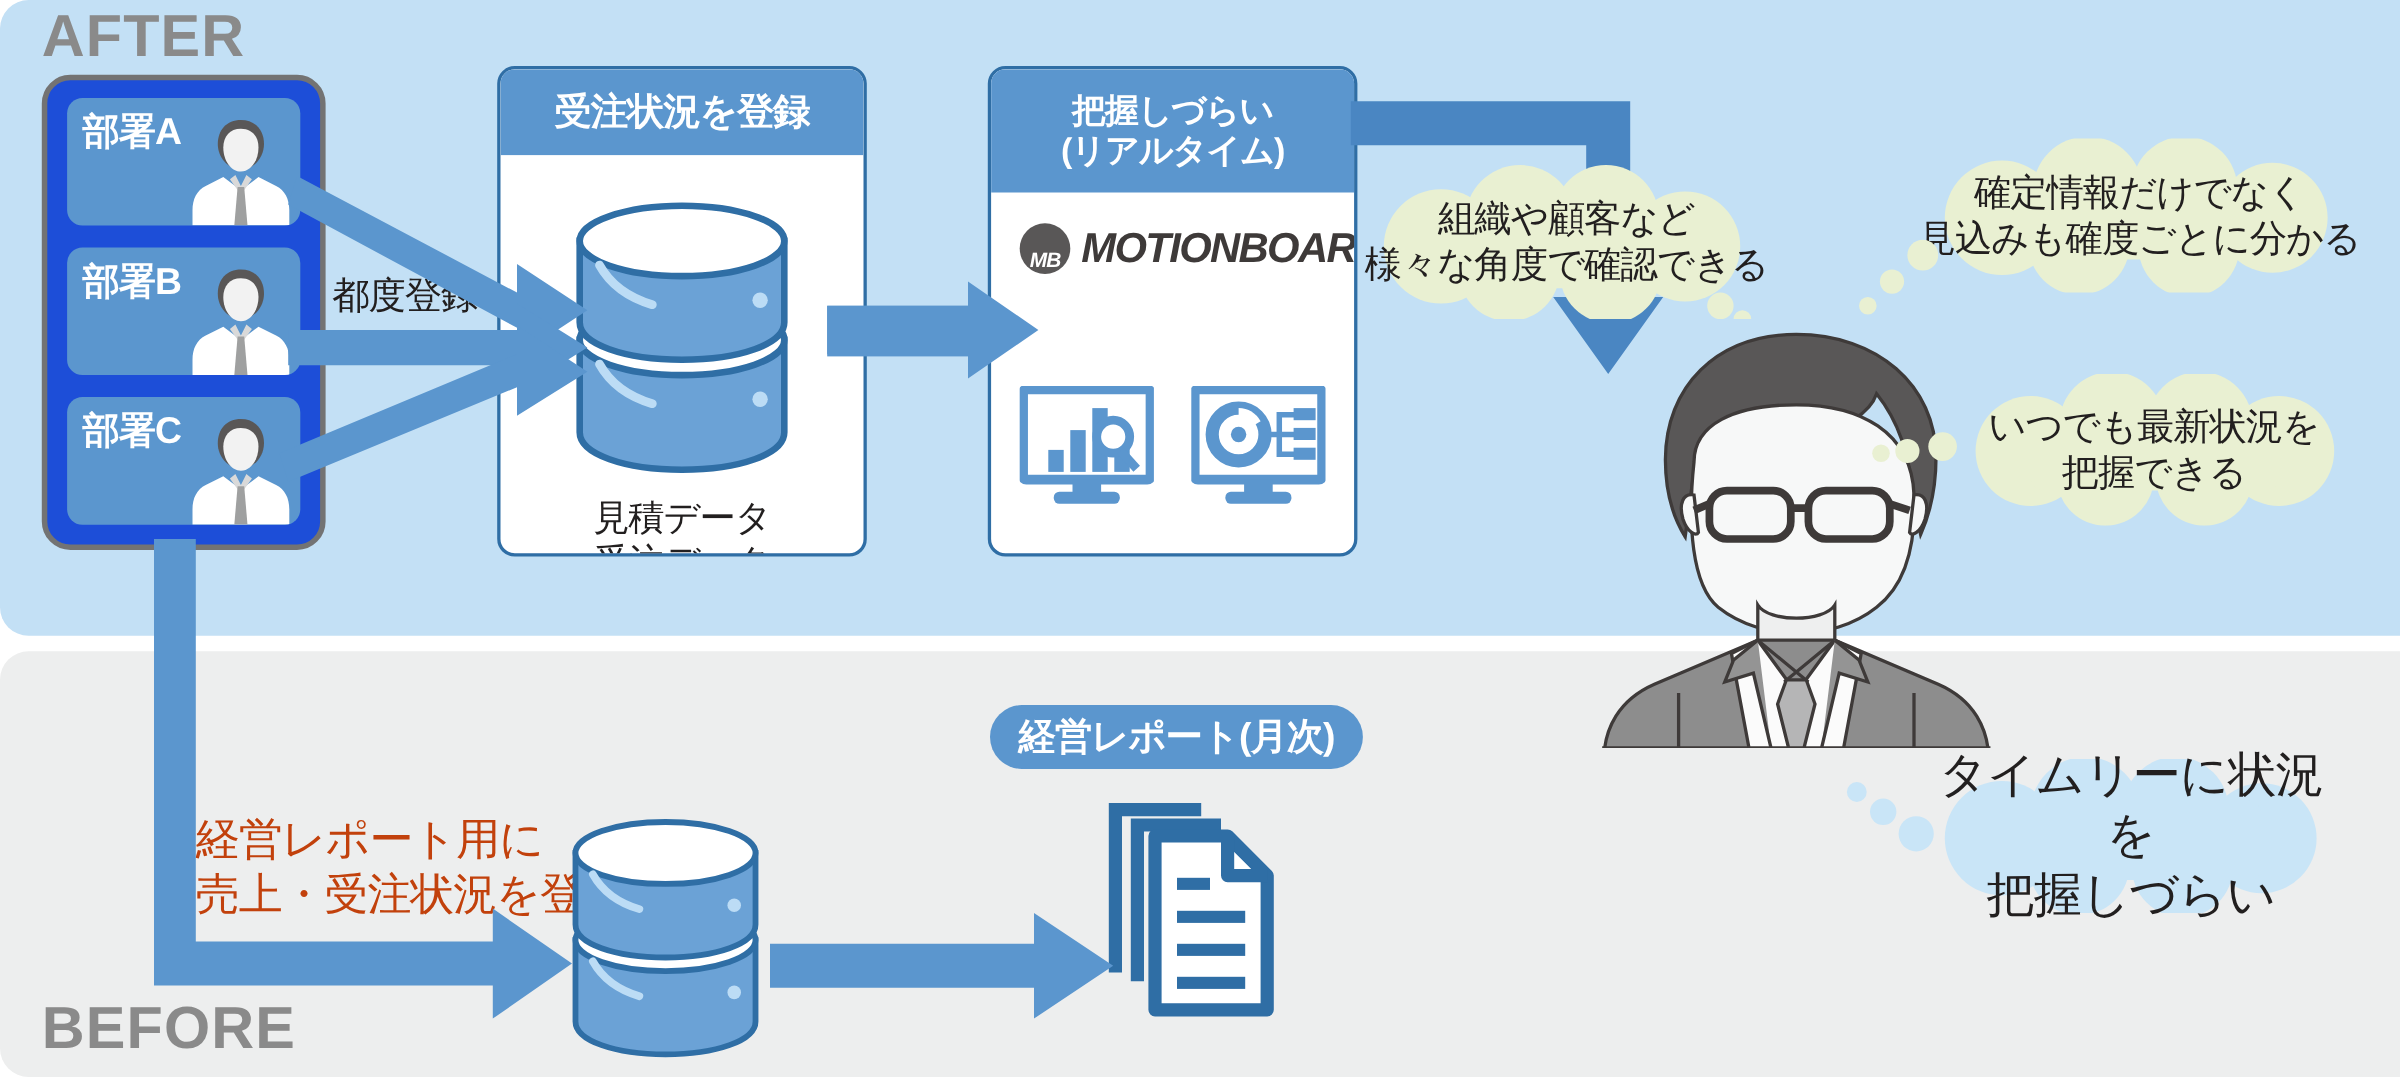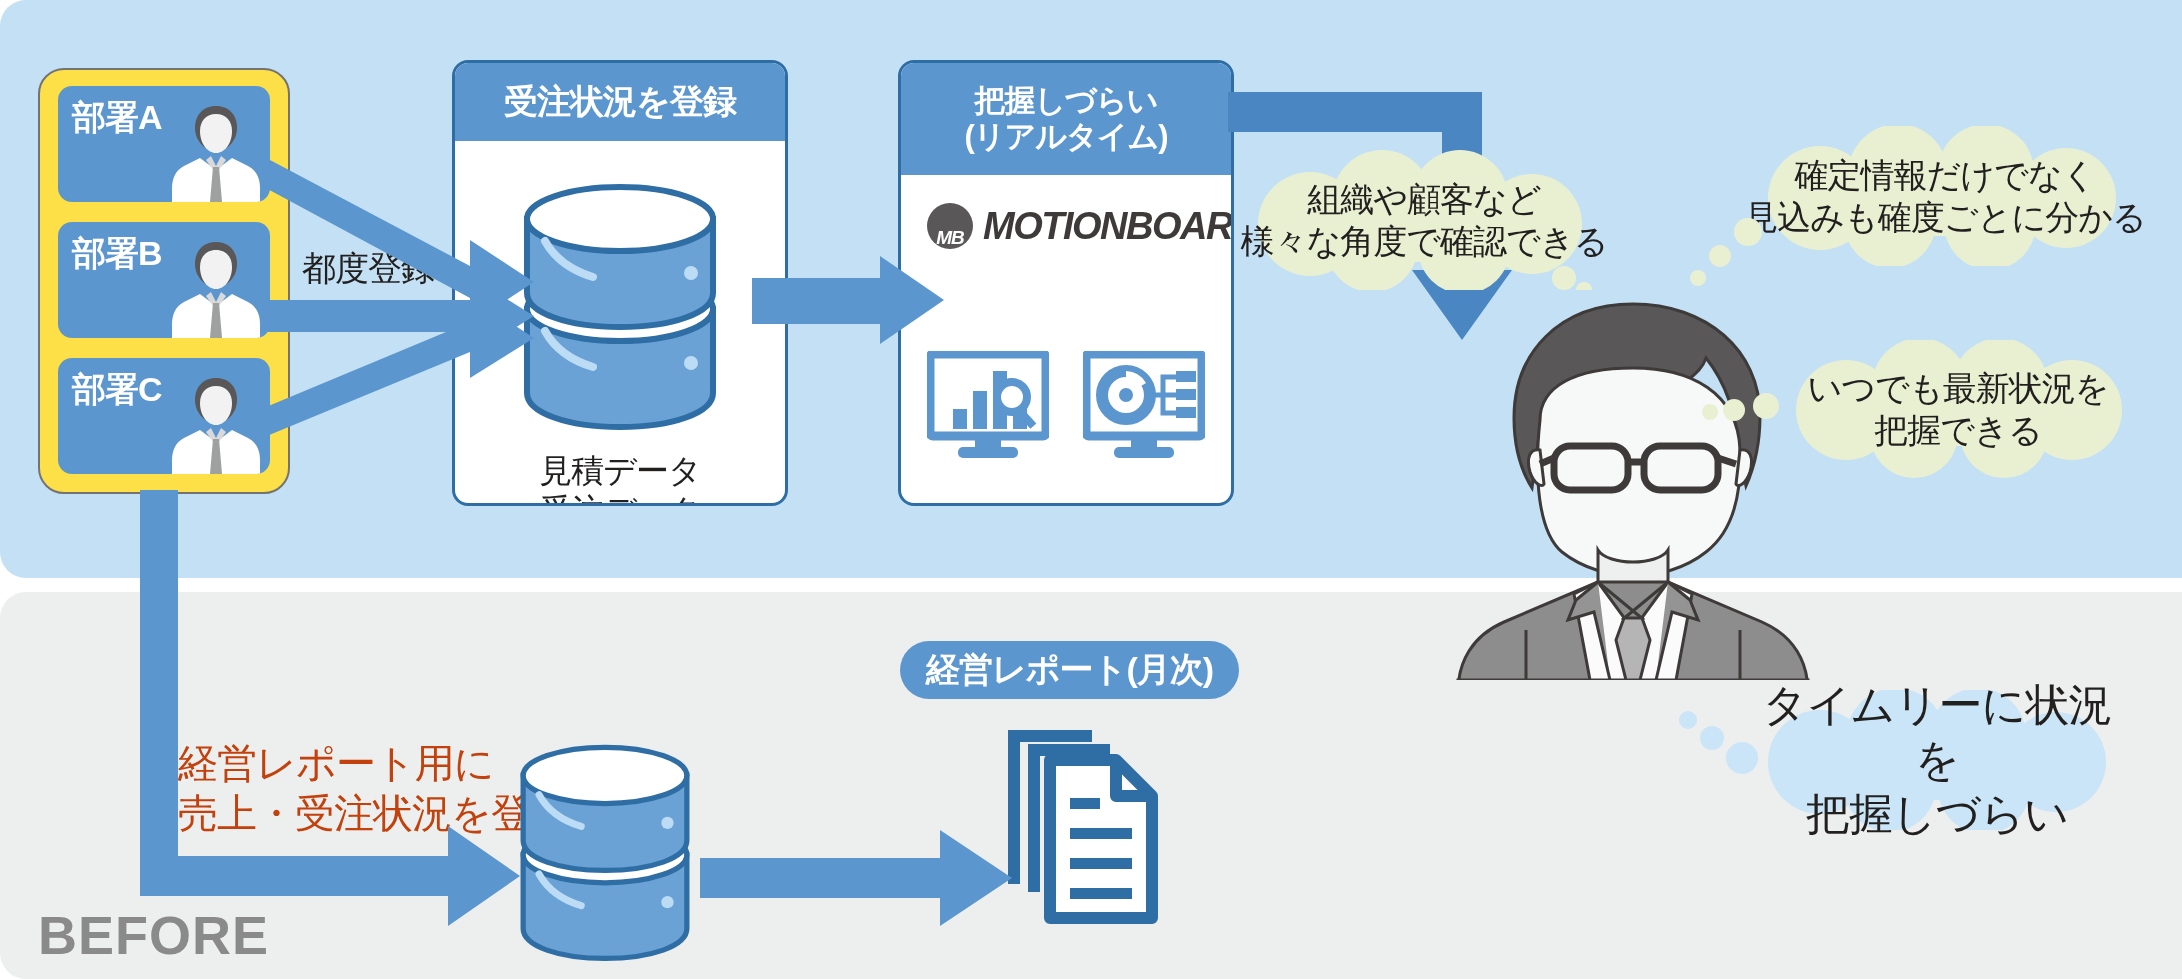--- a/index.html
+++ b/index.html
@@ -14,21 +14,21 @@
   .panel-before{position:absolute;left:0;top:592px;width:2182px;height:387px;
     background:#edeeee;border-radius:26px 0 0 26px;}
 
   .panel-label{position:absolute;font-weight:bold;color:#8a8a8a;
     font-size:54px;letter-spacing:1px;line-height:1;}
   .lbl-after{left:38px;top:6px;}
   .lbl-before{left:38px;top:908px;}
 
   
   .dept-card{position:absolute;left:38px;top:68px;width:248px;height:422px;
-    background:#fde047;border:2px solid #737373;border-radius:26px;}
+    background:#1d4ed8;border:5px solid #737373;border-radius:26px;}
   .dept{position:absolute;left:18px;width:212px;height:116px;
     background:#5b96ce;border-radius:14px;overflow:hidden;}
   .dept.d1{top:16px;}
   .dept.d2{top:152px;}
   .dept.d3{top:288px;}
   .dept-name{position:absolute;left:14px;top:14px;color:#fff;font-weight:bold;
     font-size:34px;line-height:1;letter-spacing:-1px;}
   .dept-person{position:absolute;right:8px;bottom:0;width:92px;height:102px;}
 
   
@@ -83,20 +83,21 @@
   .doc-before{position:absolute;left:1000px;top:716px;}
 </style>
 </head>
 <body>
 
 <div class="stage">
 
   <div class="panel-after"></div>
   <div class="panel-before"></div>
 
+  <div class="panel-label lbl-after">AFTER</div>
   <div class="panel-label lbl-before">BEFORE</div>
 
   <svg class="svg-layer" viewBox="0 0 2182 979" xmlns="http://www.w3.org/2000/svg" style="z-index:2">
 
     <path d="M270,160 L470,266 L470,240 L534,282 L470,324 L470,298 L262,186 Z" fill="#5b96ce"></path>
 
     <path d="M262,300 L470,300 L470,276 L534,316 L470,356 L470,332 L262,332 Z" fill="#5b96ce"></path>
 
     <path d="M262,438 L470,352 L470,378 L534,338 L470,296 L470,322 L254,412 Z" fill="#5b96ce"></path>
 

